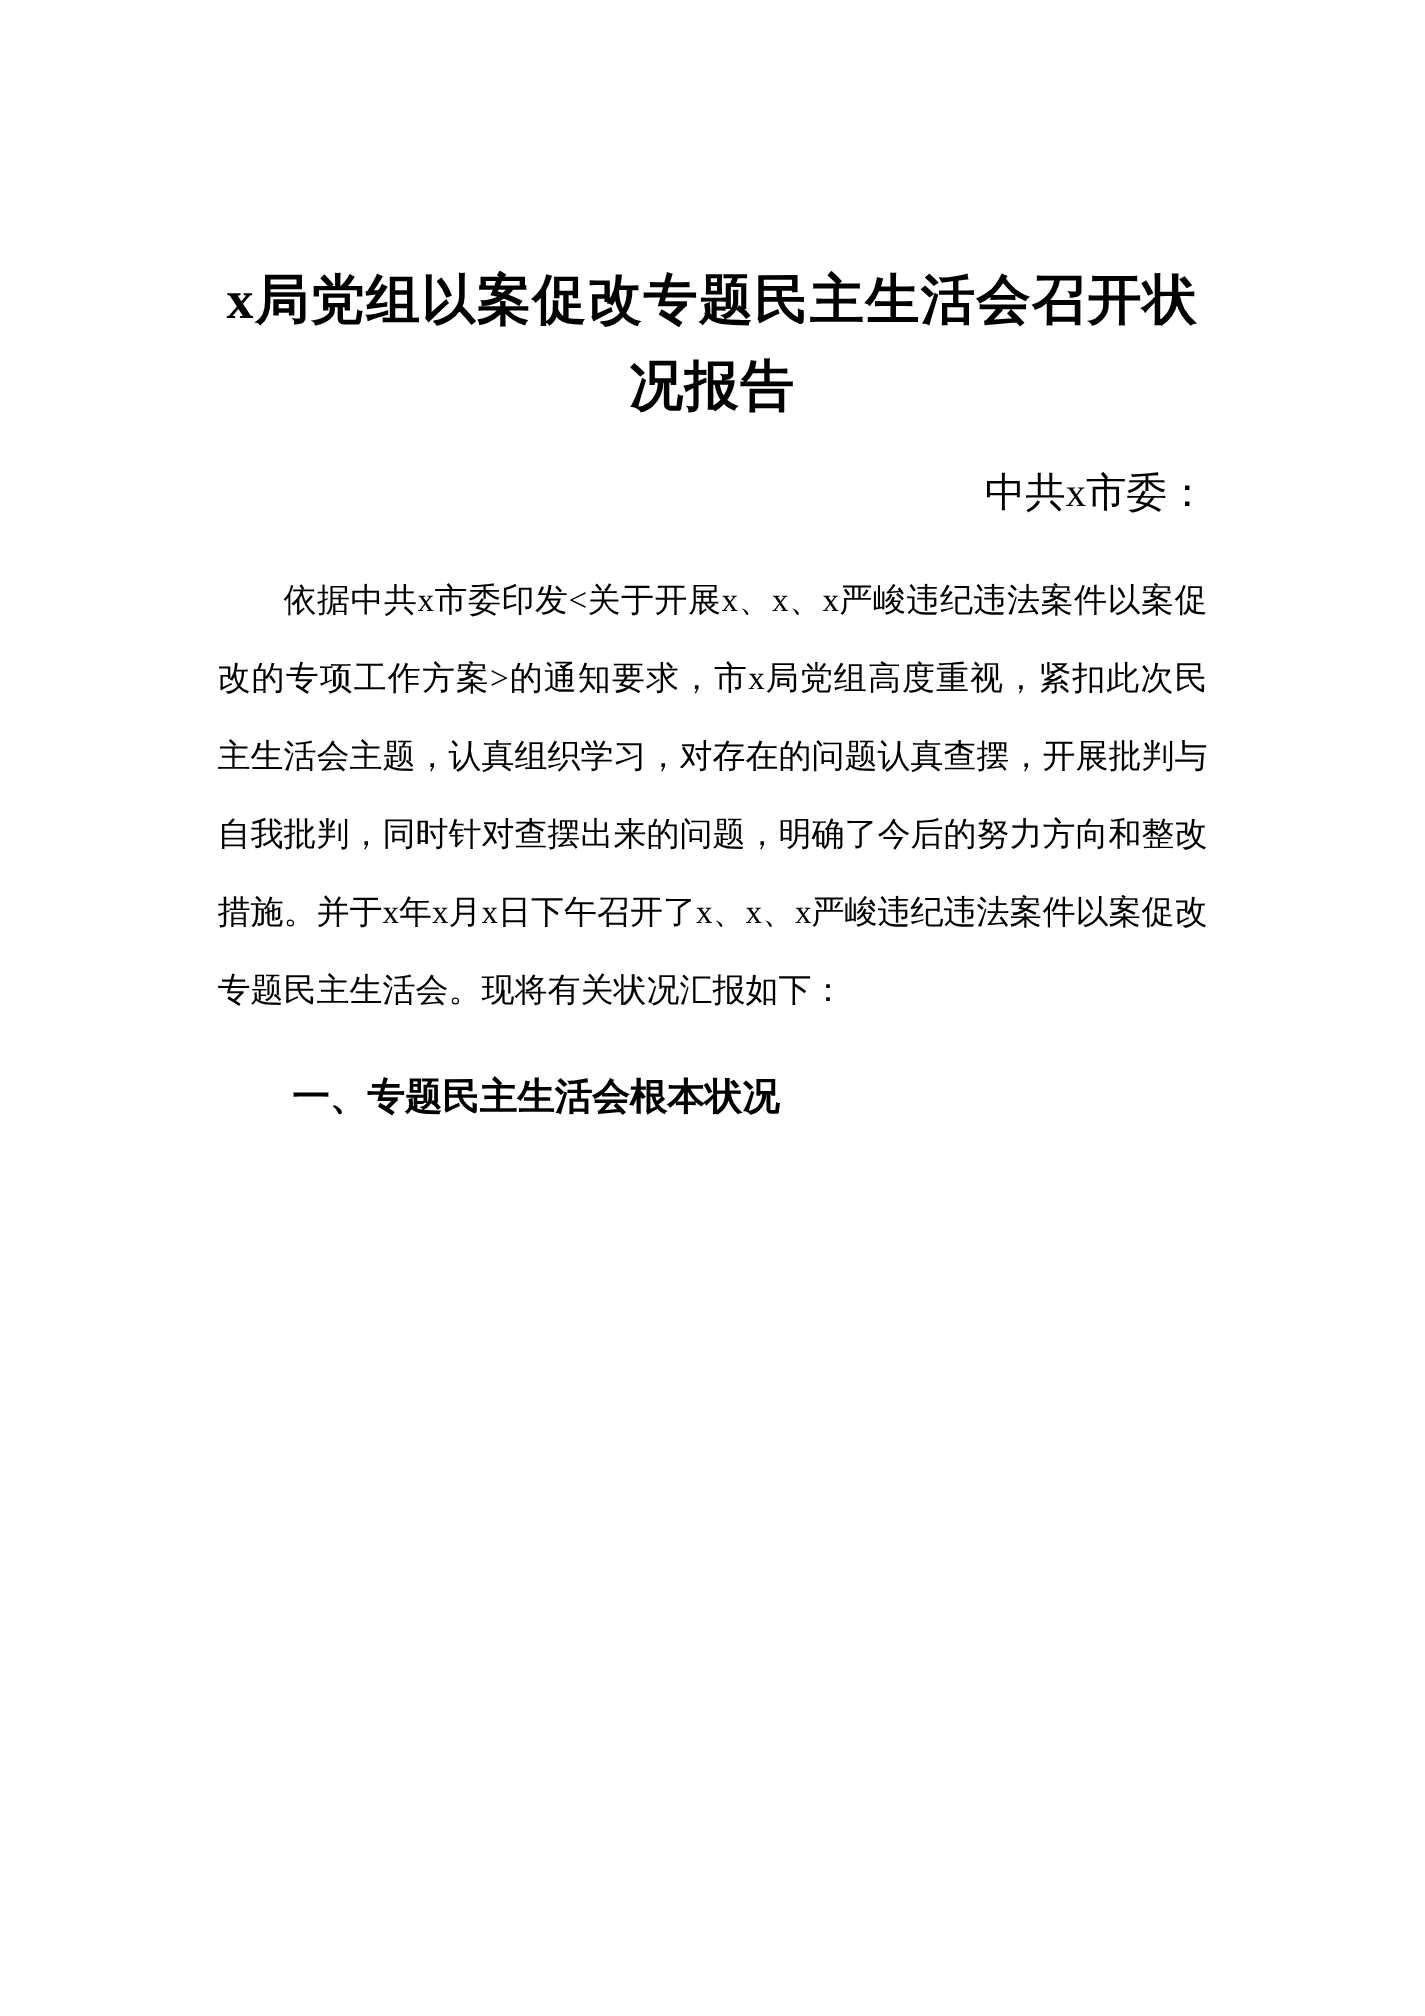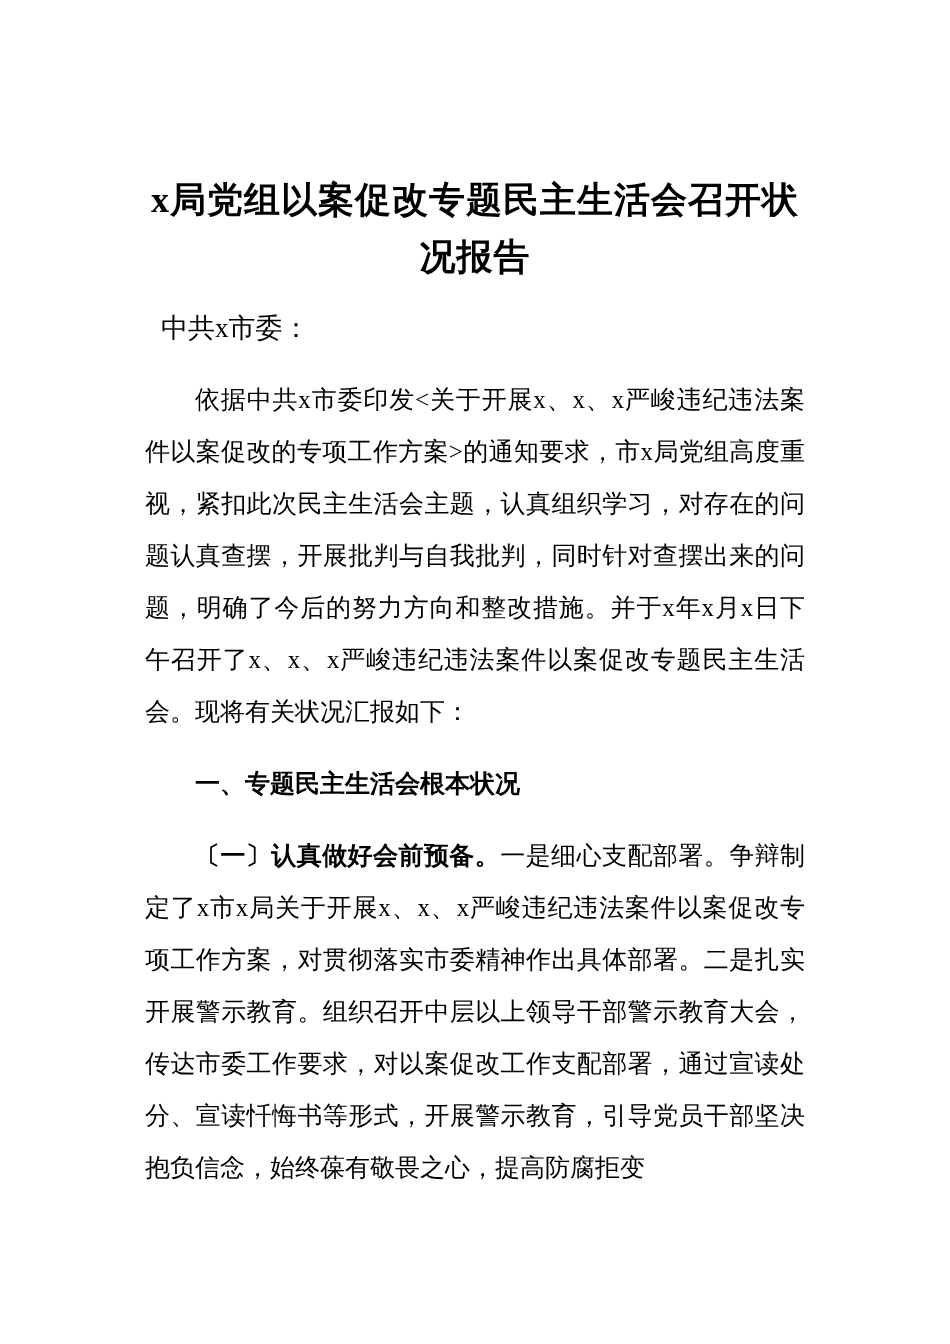--- a/index.html
+++ b/index.html
@@ -25,24 +25,24 @@
     text-align: center;
     line-height: 57px;
     margin: 0 0 16px 0;
     letter-spacing: 1px;
   }
   .salutation {
     font-size: 27px;
     line-height: 52px;
     margin: 0 0 20px 0;
     padding-left: 16px;
-    text-align: left;
+    text-align: right;
   }
   .para {
-    font-size: 25px;
+    font-size: 22px;
     line-height: 52px;
     text-align: justify;
     text-indent: 2em;
     margin: 0 0 20px 0;
     word-break: break-all;
   }
   .section-heading {
     font-size: 25px;
     font-weight: bold;
     line-height: 52px;
@@ -60,15 +60,14 @@
 <div class="page">
 
   <h1 class="doc-title">x局党组以案促改专题民主生活会召开状况报告</h1>
 
   <p class="salutation">中共x市委：</p>
 
   <p class="para">依据中共x市委印发&lt;关于开展x、x、x严峻违纪违法案件以案促改的专项工作方案&gt;的通知要求，市x局党组高度重视，紧扣此次民主生活会主题，认真组织学习，对存在的问题认真查摆，开展批判与自我批判，同时针对查摆出来的问题，明确了今后的努力方向和整改措施。并于x年x月x日下午召开了x、x、x严峻违纪违法案件以案促改专题民主生活会。现将有关状况汇报如下：</p>
 
   <h2 class="section-heading">一、专题民主生活会根本状况</h2>
 
-  <p class="para"><span class="bold-lead">〔一〕认真做好会前预备。</span><span>一是细心支配部署。争辩制定了x市x局关于开展x、x、x严峻违纪违法案件以案促改专项工作方案，对贯彻落实市委精神作出具体部署。二是扎实开展警示教育。组织召开中层以上领导干部警示教育大会，传达市委工作要求，对以案促改工作支配部署，通过宣读处分、宣读忏悔书等形式，开展警示教育，引导党员干部坚决抱负信念，始终葆有敬畏之心，提高防腐拒变</span></p>
 
 </div>
 
 </body></html>

